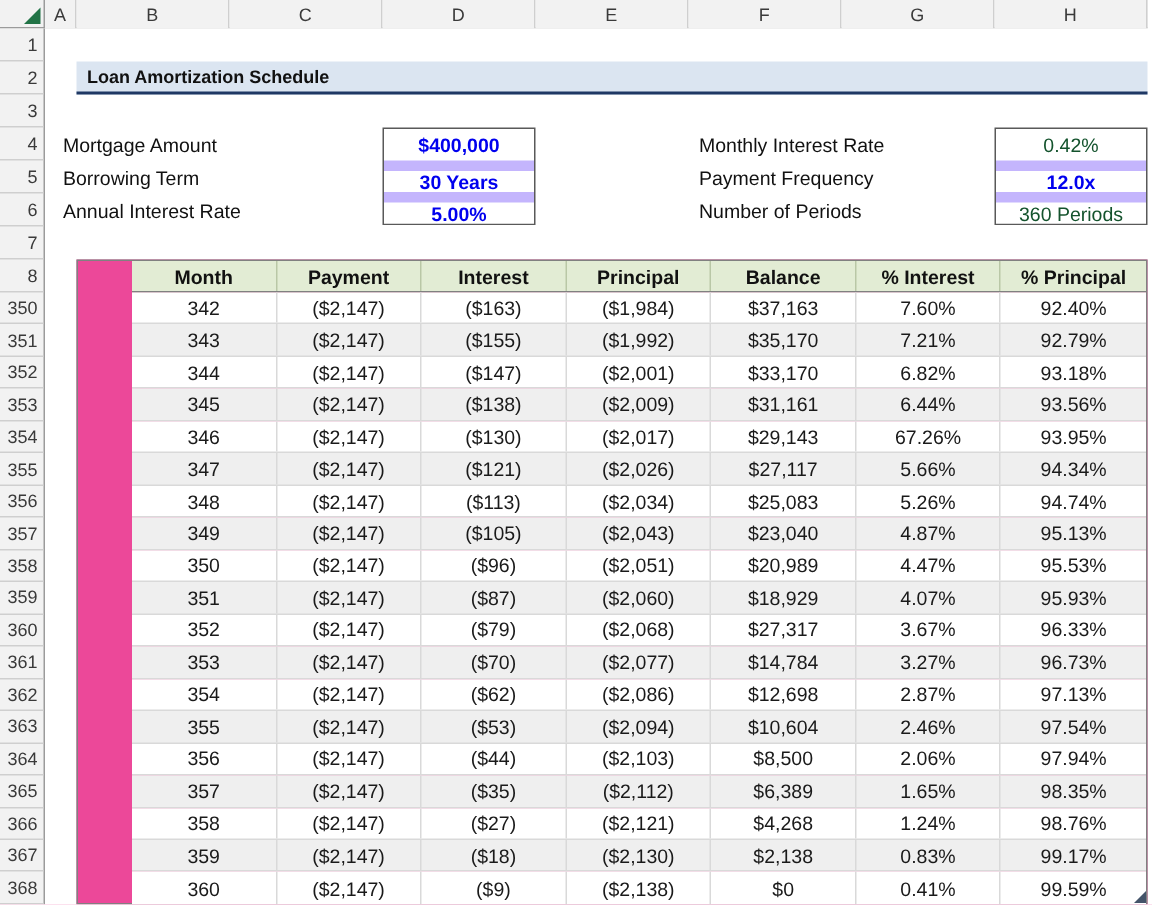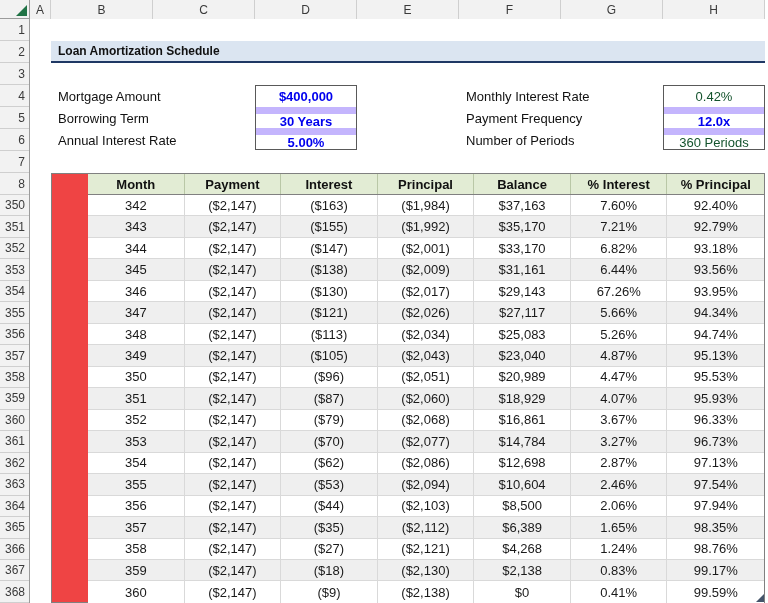--- a/index.html
+++ b/index.html
@@ -43,38 +43,38 @@
     position:absolute; left:21px; top:22px; width:714px; height:22px;
     background:#dbe5f1; border-bottom:2px solid #1f3864;
     display:flex; align-items:center; padding-left:7px;
     font-size:12px; font-weight:bold; color:#111;
   }
 
   .plabel {
     position:absolute; height:22px; display:flex; align-items:center;
     font-size:13px; color:#111; padding-left:7px;
   }
-  .plabel.l { left:21px; width:204px; }
+  .plabel.l { left:5px; width:204px; }
   .plabel.r { left:429px; width:204px; }
   .pl0 { top:66px; } .pl1 { top:88px; } .pl2 { top:110px; }
 
   .pstack { position:absolute; top:66px; width:102px; border:1px solid #595959; background:#fff; }
   .pstack.l { left:225px; }
   .pstack.r { left:633px; }
   .pbox {
     height:21px; display:flex; align-items:center; justify-content:center;
     font-size:13px; color:#14532d; background:#fff;
   }
   .pbox + .pbox { border-top:7px solid #c4b5fd; }
   .pbox.blue { color:#0000ee;font-weight:bold; }
 
   
   .amtable {
     position:absolute; left:21px; top:154px; width:714px; height:430px;
-    border:1px solid #808080; background:#ef4444;padding-left:36px;
+    border:1px solid #808080; background:#ec4899;padding-left:36px;
   }
   .thead { display:flex; height:21px; background:#e2ecd4; border-bottom:1px solid #808080; }
   .thcell {
     width:102px; display:flex; align-items:center; justify-content:center;
     font-size:13px; font-weight:bold; color:#111; border-right:1px solid #b9c7a6;
   }
   .thcell:last-child { border-right:none; }
   .tbody { display:flex; flex-direction:column; }
   .trow { display:flex; height:21.473px; flex:none; background:#fff; border-bottom:1px solid #d9d9d9; }
   .trow:nth-child(even) { background:#efefef; }
@@ -263,21 +263,21 @@
             <div class="tcell">($2,060)</div>
             <div class="tcell">$18,929</div>
             <div class="tcell">4.07%</div>
             <div class="tcell">95.93%</div>
           </div>
           <div class="trow">
             <div class="tcell">352</div>
             <div class="tcell">($2,147)</div>
             <div class="tcell">($79)</div>
             <div class="tcell">($2,068)</div>
-            <div class="tcell">$16,861</div>
+            <div class="tcell">$27,317</div>
             <div class="tcell">3.67%</div>
             <div class="tcell">96.33%</div>
           </div>
           <div class="trow">
             <div class="tcell">353</div>
             <div class="tcell">($2,147)</div>
             <div class="tcell">($70)</div>
             <div class="tcell">($2,077)</div>
             <div class="tcell">$14,784</div>
             <div class="tcell">3.27%</div>

